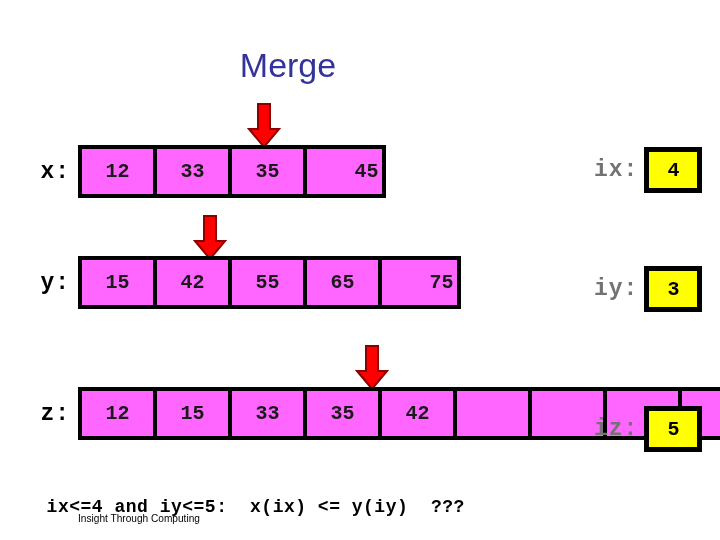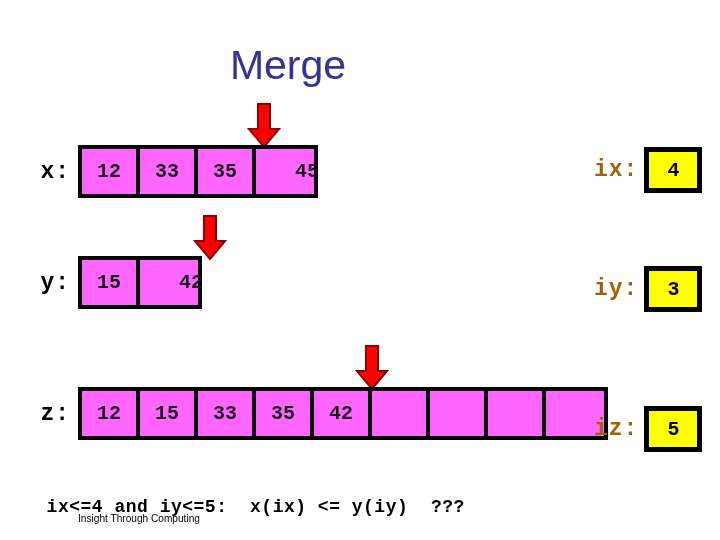--- a/index.html
+++ b/index.html
@@ -16,21 +16,21 @@
   }
 
   
   .slide-title {
     position: absolute;
     left: 0;
     top: 46px;
     width: 576px;
     text-align: center;
     font-family: "Liberation Sans", "DejaVu Sans", sans-serif;
-    font-size: 41px;
+    font-size: 34px;
     line-height: 38px;
     color: #333399;
     letter-spacing: 0px;
   }
 
   
   .array-row {
     position: absolute;
     display: flex;
     align-items: center;
@@ -46,21 +46,21 @@
     box-sizing: border-box;
     letter-spacing: 1px;
   }
   .cells {
     display: flex;
     background: #000000;
     border: 4px solid #000000;
     box-sizing: border-box;
   }
   .cell {
-    width: 58px;
+    width: 75px;
     height: 45px;
     background: #ff66ff;
     border-right: 4px solid #000000;
     box-sizing: border-box;
     display: flex;
     align-items: center;
     justify-content: center;
     font-family: "Liberation Mono", "DejaVu Sans Mono", monospace;
     font-size: 20px;
     font-weight: bold;
@@ -74,21 +74,21 @@
   
   .index-row {
     position: absolute;
     display: flex;
     align-items: center;
   }
   .index-label {
     font-family: "Liberation Mono", "DejaVu Sans Mono", monospace;
     font-size: 23px;
     font-weight: bold;
-    color: #a16207;
+    color: #737373;
     letter-spacing: 1px;
     margin-right: 6px;
   }
   .index-box {
     width: 58px;
     height: 46px;
     background: #ffff00;
     border: 5px solid #000000;
     box-sizing: border-box;
     display: flex;
@@ -160,20 +160,23 @@
 
 <svg class="arrow" style="left:193px; top:215px;" viewBox="0 0 34 46">
   <polygon points="11,1 23,1 23,26 32,26 17,44 2,26 11,26" fill="#ff0000" stroke="#8b0000" stroke-width="2" stroke-linejoin="miter"></polygon>
 </svg>
 
 <div class="array-row" style="left:26px; top:256px;">
   <div class="row-label">y:</div>
   <div class="cells">
     <div class="cell">15</div>
     <div class="cell">42</div>
+    <div class="cell">55</div>
+    <div class="cell">65</div>
+    <div class="cell">75</div>
   </div>
 </div>
 
 <div class="index-row" style="left:594px; top:266px;">
   <div class="index-label">iy:</div>
   <div class="index-box">3</div>
 </div>
 
 <svg class="arrow" style="left:355px; top:345px;" viewBox="0 0 34 46">
   <polygon points="11,1 23,1 23,26 32,26 17,44 2,26 11,26" fill="#ff0000" stroke="#8b0000" stroke-width="2" stroke-linejoin="miter"></polygon>

